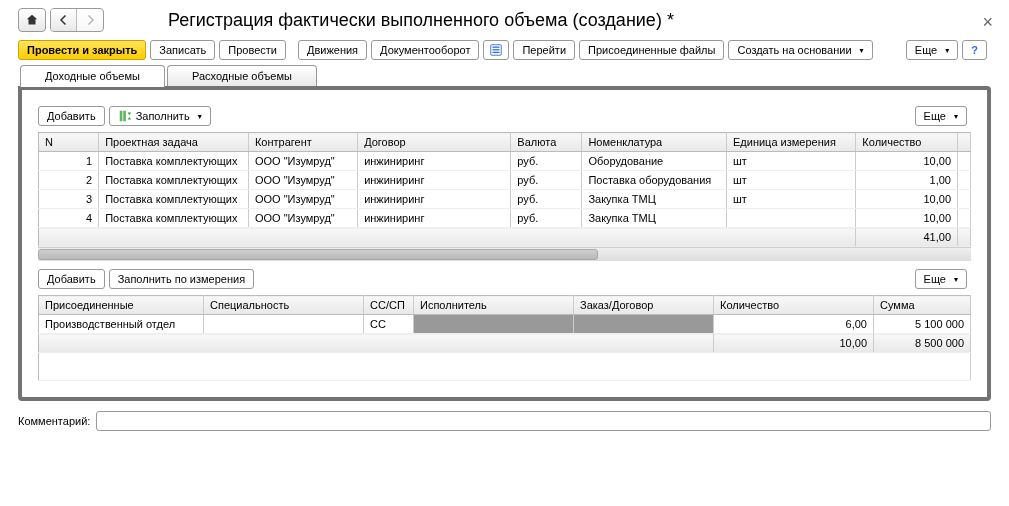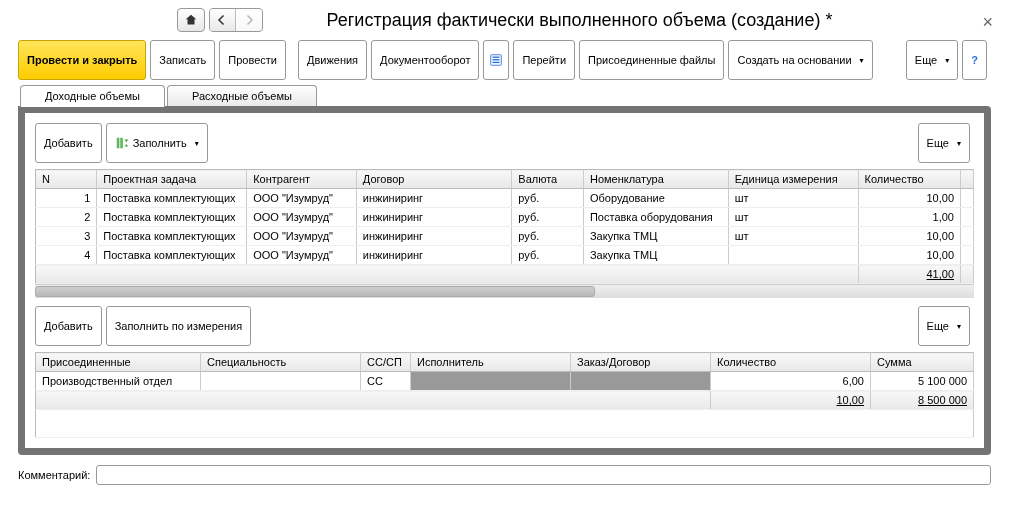--- a/index.html
+++ b/index.html
@@ -1,41 +1,41 @@
 <!DOCTYPE html>
 <html><head>
 <meta charset="utf-8">
 <style>
   * { box-sizing: border-box; }
   body { margin: 0; font-family: Arial, sans-serif; font-size: 11px; background: #fff; color: #000; }
   .window { width: 1009px; height: 506px; position: relative; padding: 8px 18px; }
-  .top-row { display: flex; align-items: center; margin-bottom: 8px; justify-content: center; }
+  .top-row { display: flex; align-items: center; margin-bottom: 8px; }
   .nav-btn { height: 24px; min-width: 28px; border: 1px solid #999; border-radius: 4px; background: linear-gradient(#fff,#e8e8e8); margin-right: 4px; display: flex; align-items: center; justify-content: center; cursor: pointer; font-size: 12px; }
   .nav-group { display: flex; border: 1px solid #999; border-radius: 4px; overflow: hidden; margin-right: 4px; }
   .nav-group .nav-seg { height: 22px; width: 26px; display:flex; align-items:center; justify-content:center; background: linear-gradient(#fff,#e8e8e8); cursor:pointer; }
   .nav-group .nav-seg:first-child { border-right: 1px solid #bbb; }
   .title { font-size: 18px; margin-left: 60px; }
   .close-x { position: absolute; right: 16px; top: 12px; font-size: 18px; cursor: pointer; font-weight:normal; color:#666; }
   .toolbar { display: flex; align-items: center; margin-bottom: 4px; }
-  .btn { height: 40px; border: 1px solid #999; border-radius: 3px; background: #fff; padding: 0 8px; margin-right: 4px; display: flex; align-items: center; cursor: pointer; font-size:11px; gap:4px; white-space:nowrap; }
+  .btn { height: 20px; border: 1px solid #999; border-radius: 3px; background: #fff; padding: 0 8px; margin-right: 4px; display: flex; align-items: center; cursor: pointer; font-size:11px; gap:4px; white-space:nowrap; }
   .btn-primary { background: linear-gradient(#ffe55c,#ffcc00); border-color: #c9a500; font-weight: bold; }
   .btn-icon-only { padding: 0 5px; }
   .spacer { flex: 1; }
   .tabs { display: flex; position: relative; margin-left: 2px; }
   .tab { padding: 4px 24px 5px; border: 1px solid #999; border-bottom: none; border-radius: 4px 4px 0 0; background: linear-gradient(#fff,#e8e8e8); cursor: pointer; margin-right: 2px; position: relative; top: 1px; }
   .tab.active { background: #fff; z-index: 2; }
-  .tab-border { border: 7px solid #737373; border-radius: 0 4px 4px 4px; padding: 10px; position: relative; }
+  .tab-border { border: 4px solid #737373; border-radius: 0 4px 4px 4px; padding: 16px; position: relative; }
   .sub-toolbar { display: flex; align-items: center; margin-bottom: 6px; }
   .btn-dropdown::after { content: "▾"; font-size: 8px; margin-left: 4px; }
   .table { width: 100%; border: 1px solid #bbb; border-collapse: collapse; font-size: 11px; }
   .table th, .table td { border-right: 1px solid #ccc; padding: 3px 6px; text-align: left; height: 17px; overflow: hidden; white-space: nowrap; }
   .table th { background: linear-gradient(#f8f8f8,#e8e8e8); border-bottom: 1px solid #bbb; font-weight: normal; position: relative; }
   .table td { border-bottom: 1px solid #eee; }
   .table .num { text-align: right; }
-  .table-footer-row td { background: linear-gradient(#f8f8f8,#e8e8e8); border-top: 1px solid #bbb; text-decoration: underline; }
+  .table-footer-row td { background: linear-gradient(#f8f8f8,#e8e8e8); border-top: 1px solid #bbb; }
   .fake-scroll { height: 14px; background: linear-gradient(#eee,#ddd); border-top: 1px solid #ccc; position: relative; }
   .fake-thumb { position: absolute; left: 0; top: 1px; height: 11px; width: 560px; background: linear-gradient(#cfcfcf,#b8b8b8); border: 1px solid #aaa; border-radius: 3px; }
   .grey-cell { background: #999 !important; }
   .second-block { margin-top: 8px; border: 0; }
   .comment-row { display: flex; align-items: center; margin-top: 10px; }
   .comment-row label { margin-right: 6px; }
   .comment-row input { flex: 1; height: 20px; border: 1px solid #999; border-radius: 3px; padding: 0 4px; }
   svg { display:block; }
   .icon-green-col { width:14px; height:14px; }
 </style>

